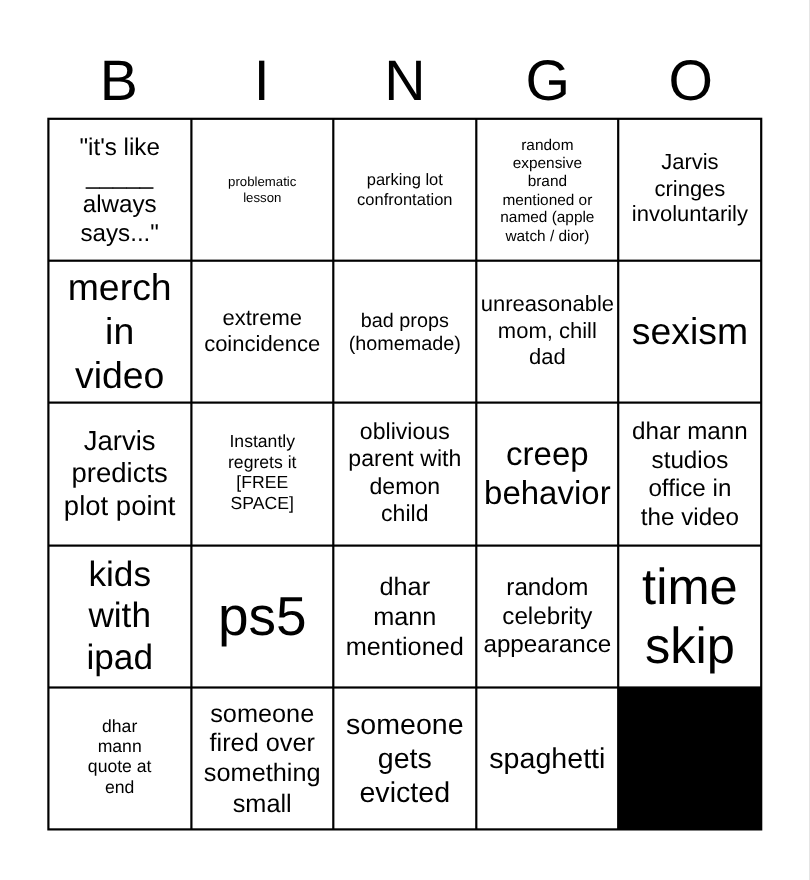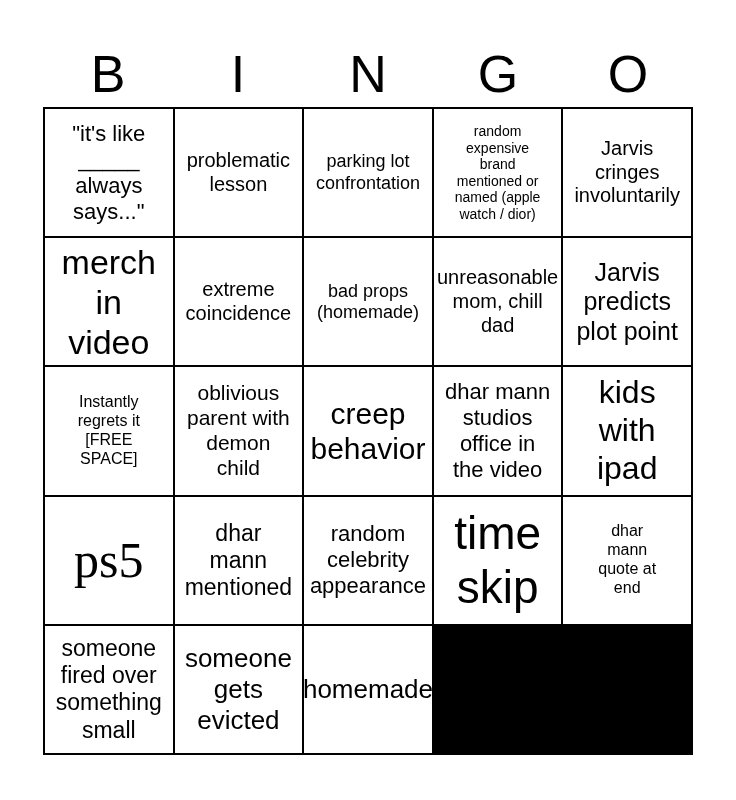--- a/index.html
+++ b/index.html
@@ -45,35 +45,35 @@
     align-items: center;
     justify-content: center;
     text-align: center;
     overflow: hidden;
     padding: 1px 2px;
     box-sizing: border-box;
     cursor: pointer;
   }
   .cell-text { line-height: 1.18; }
   .fs14 { font-size: 14px; }
-  .fs16 { font-size: 20px; }
+  .fs16 { font-size: 12px; }
   .fs18 { font-size: 18px; }
-  .fs19 { font-size: 18px; }
+  .fs19 { font-size: 15px; }
   .fs20 { font-size: 20px; }
   .fs21 { font-size: 21px; }
   .fs22 { font-size: 22px; }
   .fs23 { font-size: 23px; }
   .fs24 { font-size: 16px; }
   .fs25 { font-size: 25px; }
   .fs26 { font-size: 26px; }
   .fs30 { font-size: 30px; }
   .fs32 { font-size: 32px; }
   .fs34 { font-size: 34px; }
   .fs46 { font-size: 46px; }
-  .fs50 { font-size: 50px; font-family: Liberation Serif, serif; }
+  .fs50 { font-size: 50px; }
 </style>
 </head>
 <body>
 
 <div class="page">
 
   <div class="title">
     <span>B</span>
     <span>I</span>
     <span>N</span>
@@ -105,20 +105,23 @@
         <div class="cell-text fs20">extreme<br>coincidence</div>
       </div>
     <div class="cell">
         <div class="cell-text fs18">bad props<br>(homemade)</div>
       </div>
     <div class="cell">
         <div class="cell-text fs20">unreasonable<br>mom, chill<br>dad</div>
       </div>
 
     <div class="cell">
+        <div class="cell-text fs34">sexism</div>
+      </div>
+    <div class="cell">
         <div class="cell-text fs25">Jarvis<br>predicts<br>plot point</div>
       </div>
     <div class="cell">
         <div class="cell-text fs24">Instantly<br>regrets it<br>[FREE<br>SPACE]</div>
       </div>
     <div class="cell">
         <div class="cell-text fs21">oblivious<br>parent with<br>demon<br>child</div>
       </div>
     <div class="cell">
         <div class="cell-text fs30">creep<br>behavior</div>
@@ -146,17 +149,17 @@
     <div class="cell">
         <div class="cell-text fs24">dhar<br>mann<br>quote at<br>end</div>
       </div>
     <div class="cell">
         <div class="cell-text fs23">someone<br>fired over<br>something<br>small</div>
       </div>
     <div class="cell">
         <div class="cell-text fs26">someone<br>gets<br>evicted</div>
       </div>
     <div class="cell">
-        <div class="cell-text fs26">homemade</div>
+        <div class="cell-text fs26">spaghetti</div>
       </div>
   </div>
 
 </div>
 
 </body></html>

